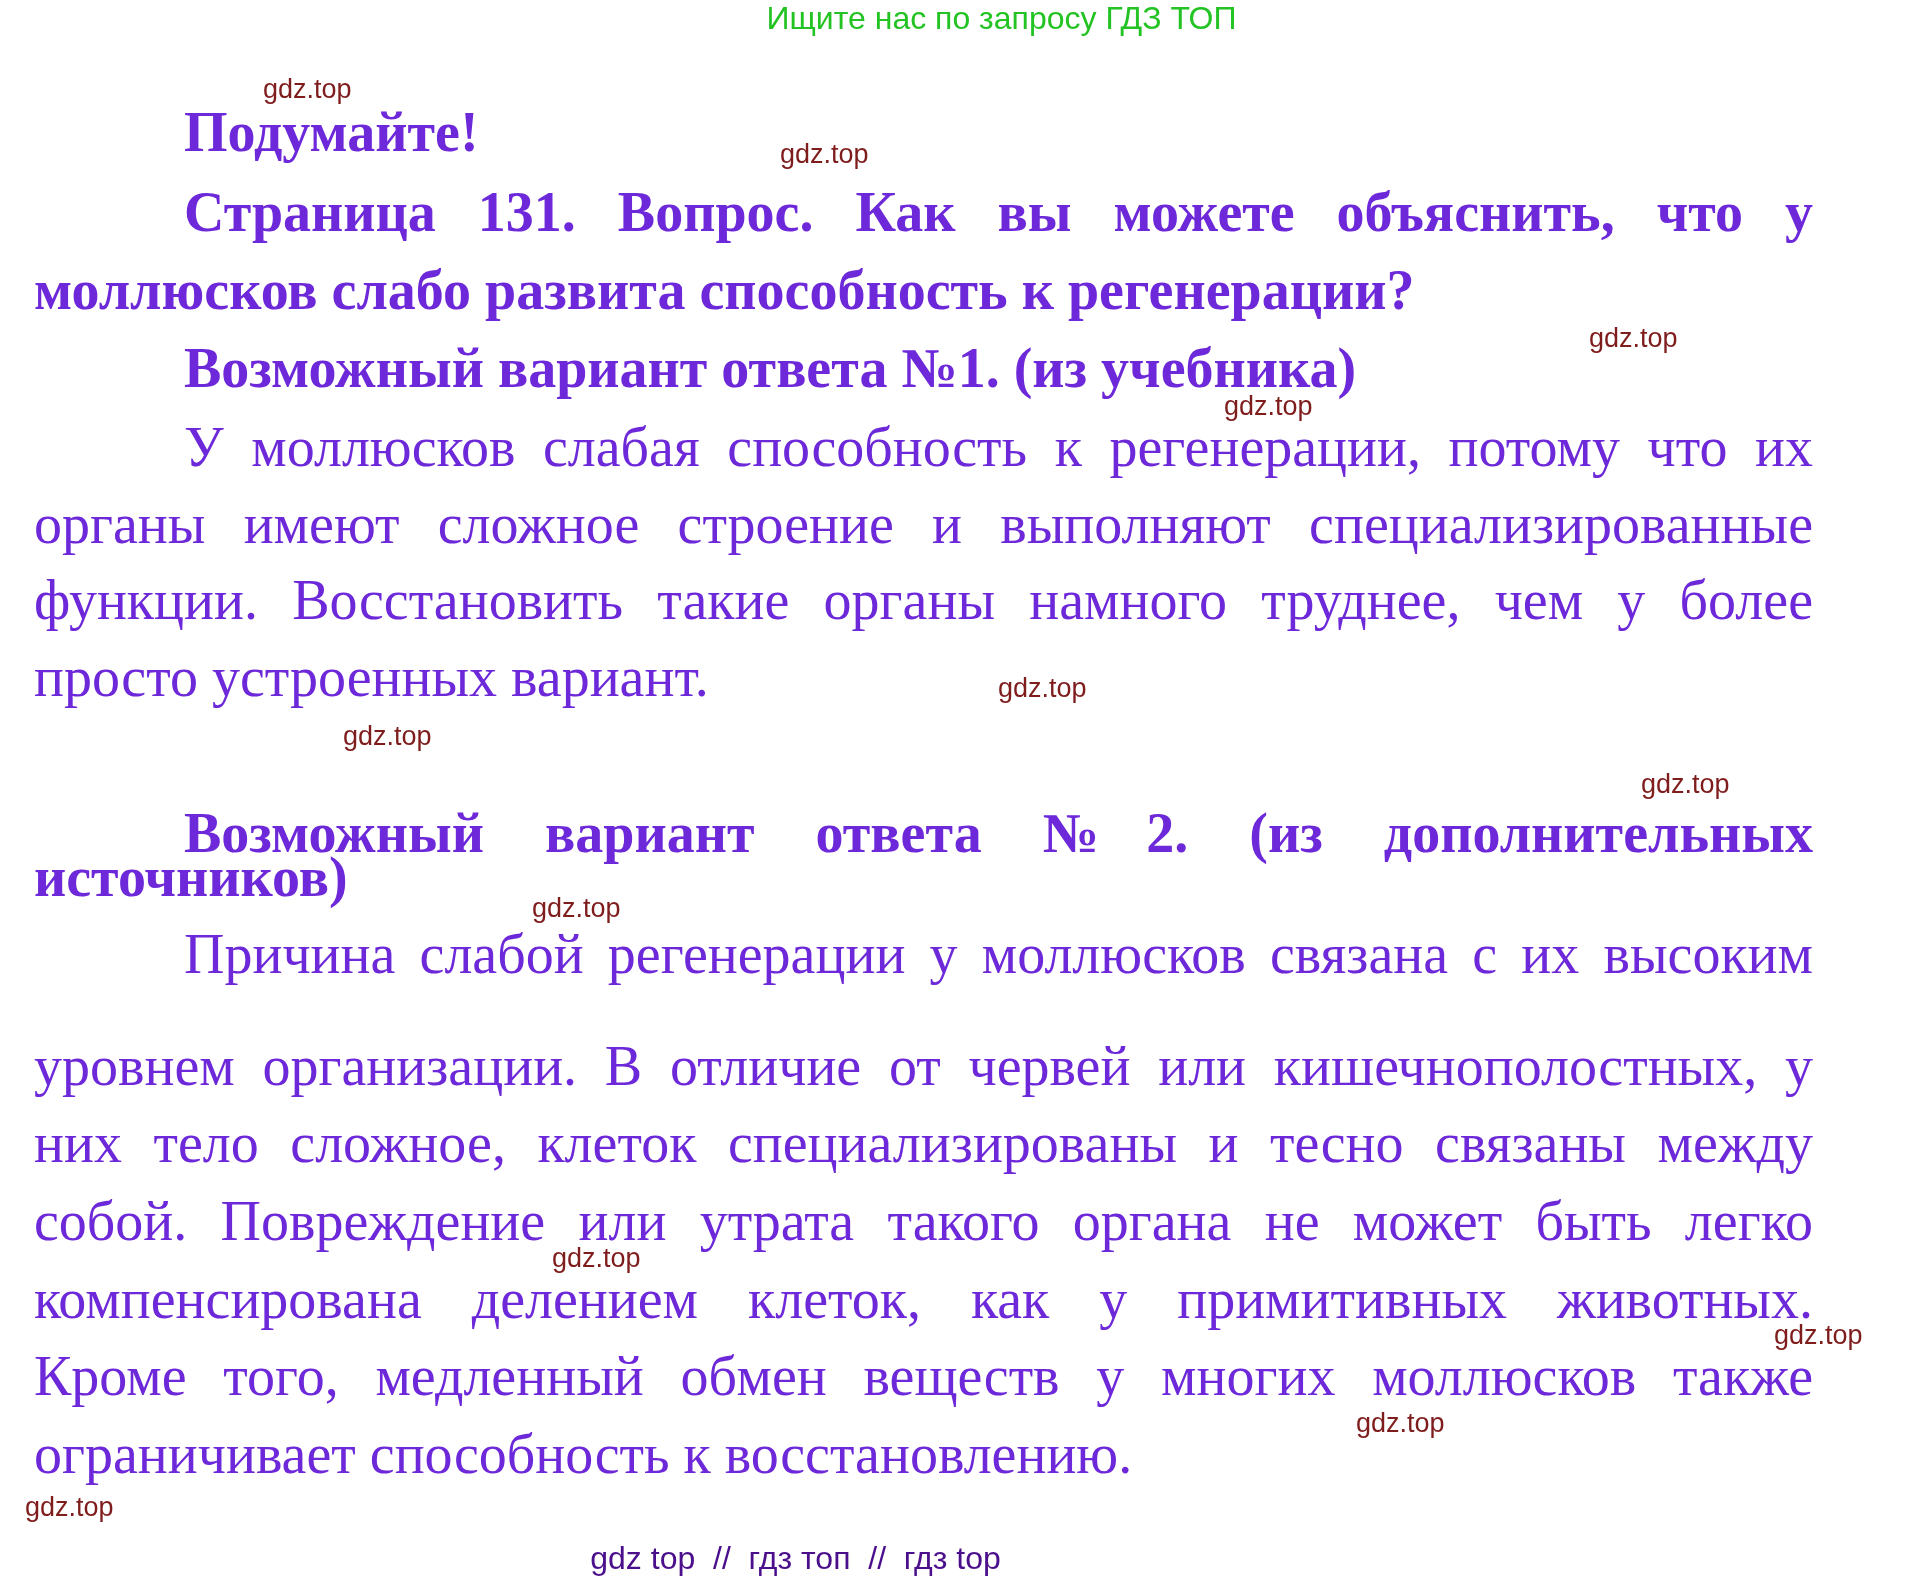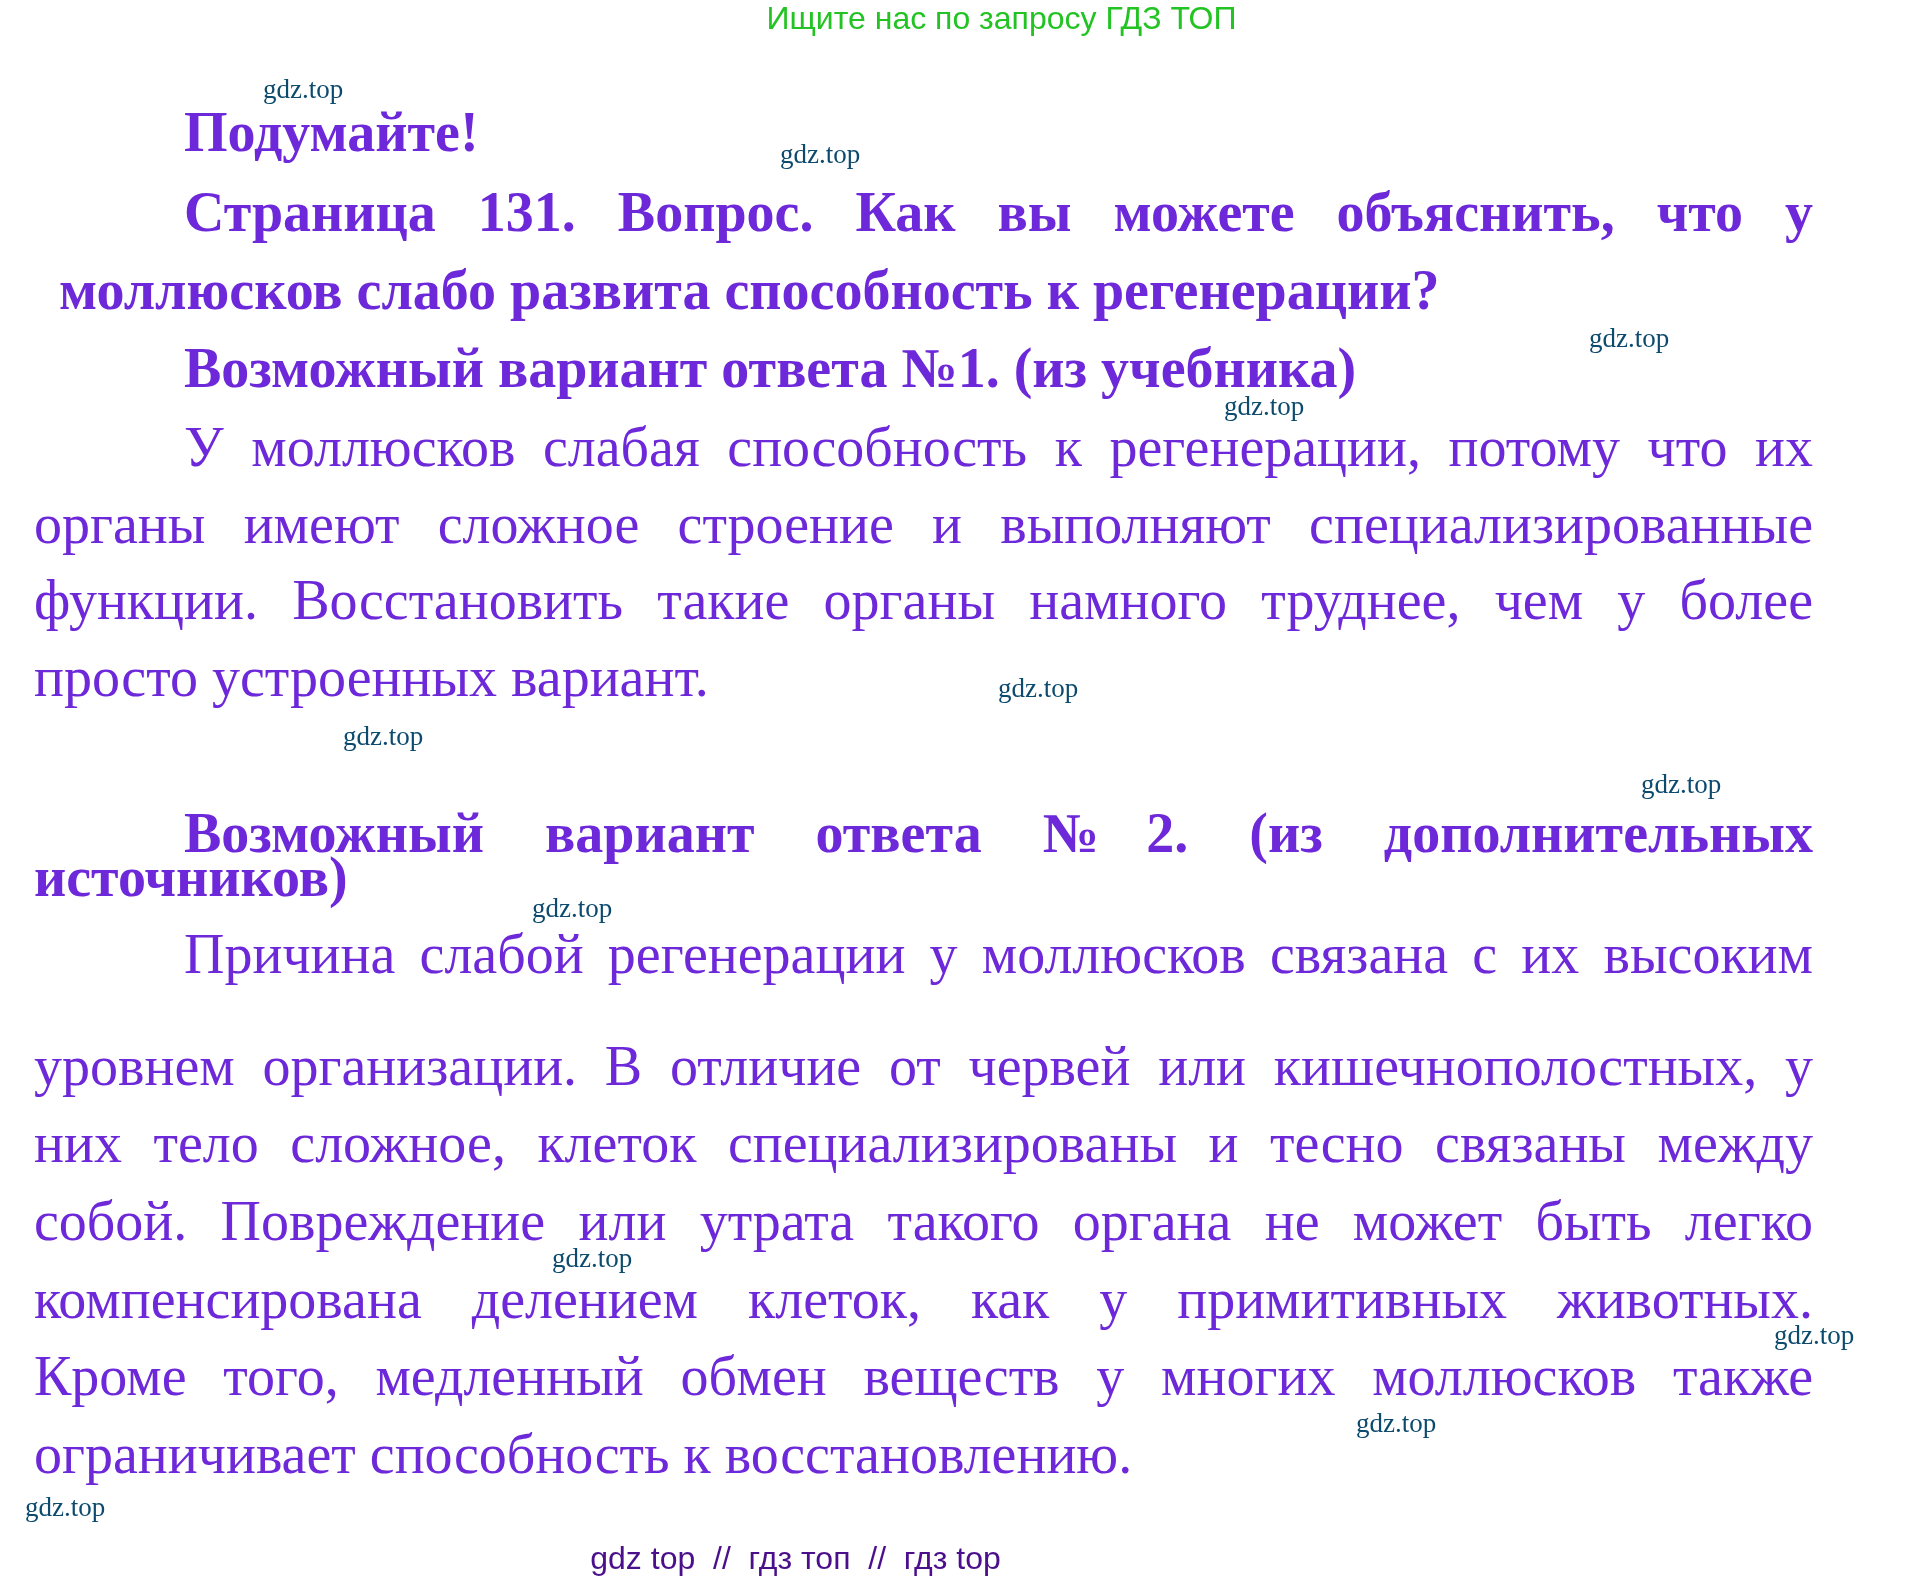--- a/index.html
+++ b/index.html
@@ -16,33 +16,33 @@
   }
   .line {
     position:absolute; left:34px; width:1779px;
     font-family:"Liberation Serif", serif; font-size:56px; line-height:64px;
     color:#6d28d9; white-space:nowrap; text-align:justify; text-align-last:justify;
   }
   .line.indent { left:184px; width:1629px; }
   .line.last { text-align-last:left; }
   .bold { font-weight:bold; }
   .wm {
-    position:absolute; font-family:Liberation Serif, serif;
-    font-size:27px; line-height:30px; color:#0c4a6e; white-space:nowrap;
+    position:absolute; font-family:Liberation Sans, sans-serif;
+    font-size:27px; line-height:30px; color:#7f1d1d; white-space:nowrap;
   }
 </style>
 </head>
 <body>
 
 <div class="header-ad">Ищите нас по запросу ГДЗ ТОП</div>
 
 <div class="line indent last bold" style="top:100px;">Подумайте!</div>
 
 <div class="line indent bold" style="top:180px;">Страница 131. Вопрос. Как вы можете объяснить, что у</div>
-<div class="line last bold" style="top:258px;margin-left:25px;">моллюсков слабо развита способность к регенерации?</div>
+<div class="line last bold" style="top:258px;">моллюсков слабо развита способность к регенерации?</div>
 
 <div class="line indent last bold" style="top:336px;">Возможный вариант ответа №1. (из учебника)</div>
 <div class="line indent" style="top:415px;">У моллюсков слабая способность к регенерации, потому что их</div>
 <div class="line" style="top:492px;">органы имеют сложное строение и выполняют специализированные</div>
 <div class="line" style="top:568px;">функции. Восстановить такие органы намного труднее, чем у более</div>
 <div class="line last" style="top:645px;">просто устроенных вариант.</div>
 
 <div class="line indent bold" style="top:801px;">Возможный вариант ответа №2. (из дополнительных</div>
 <div class="line last bold" style="top:845px;">источников)</div>
 <div class="line indent" style="top:922px;">Причина слабой регенерации у моллюсков связана с их высоким</div>

